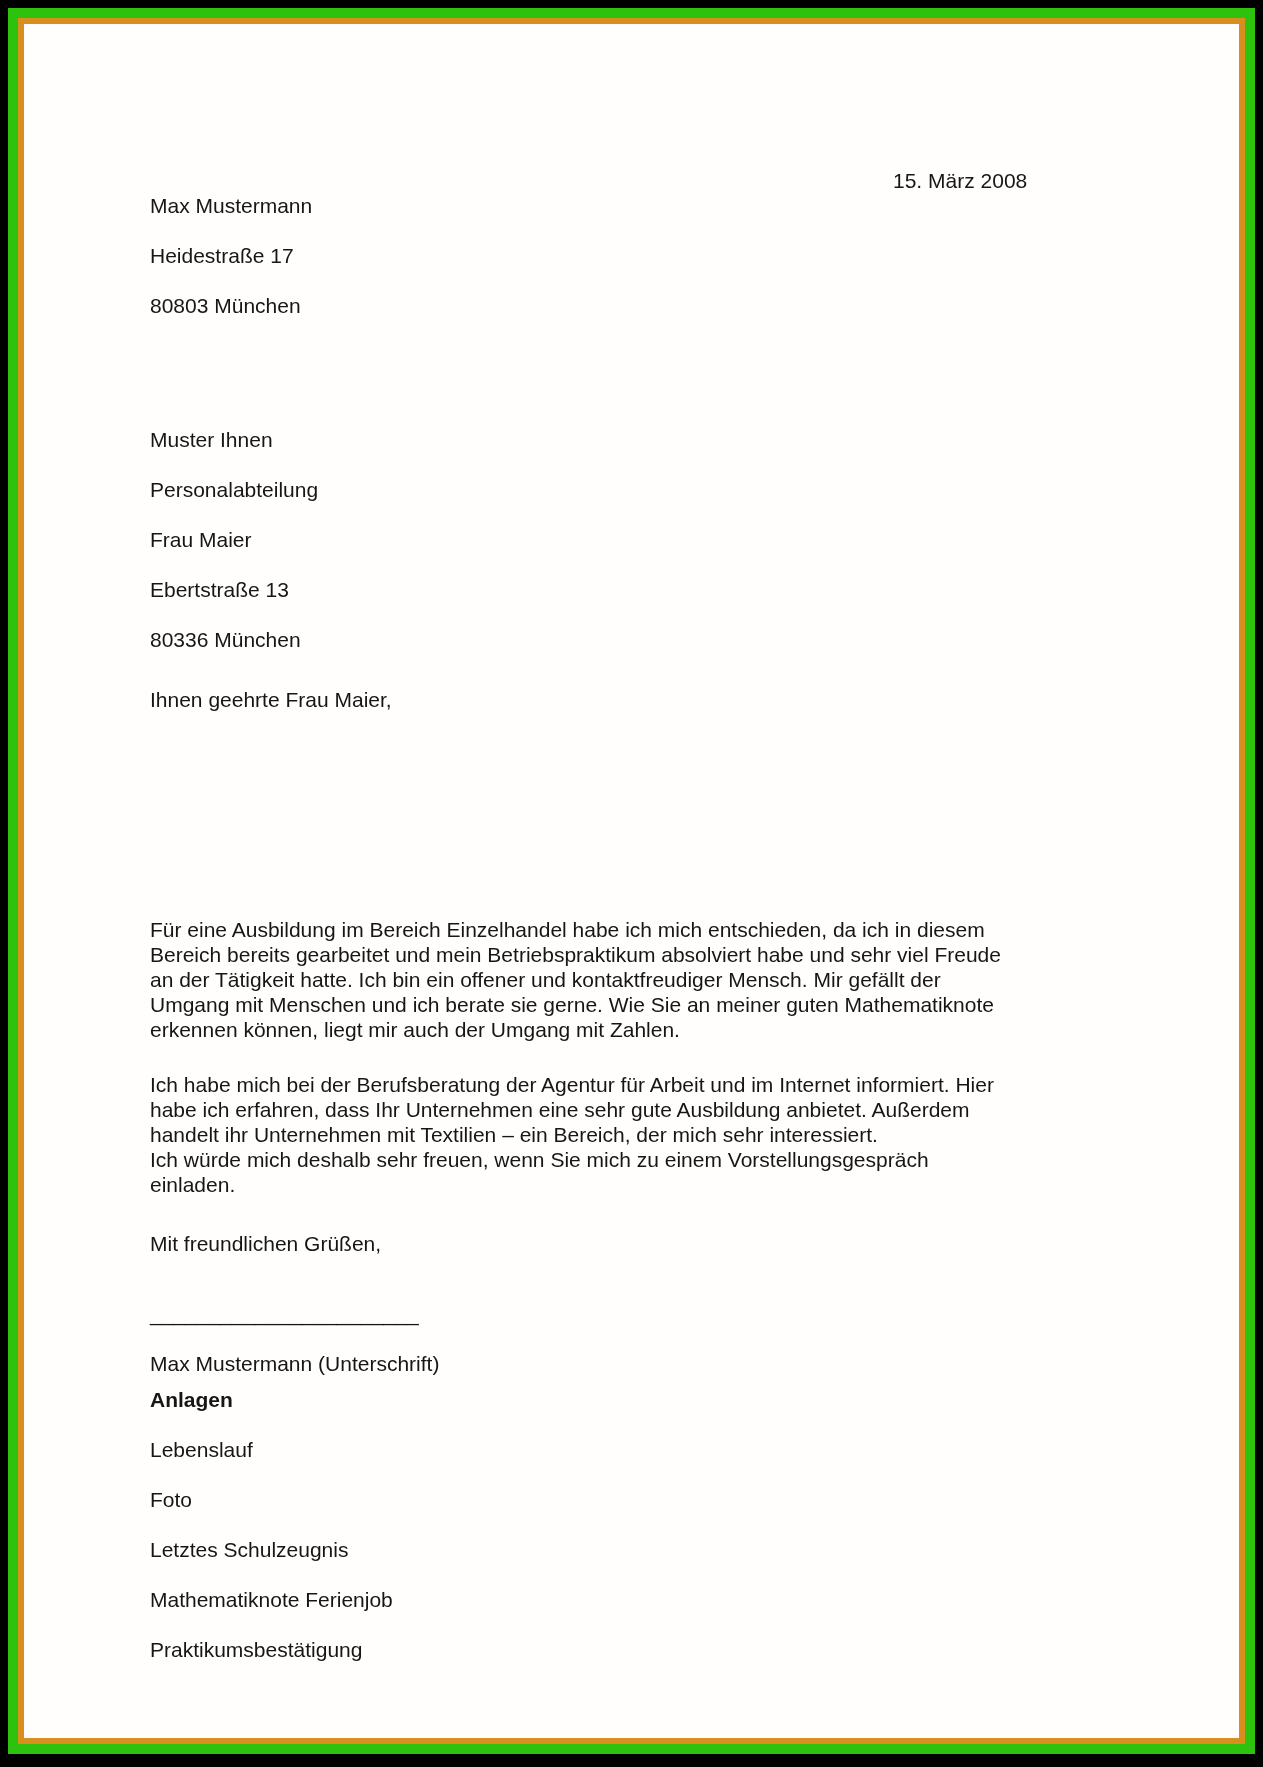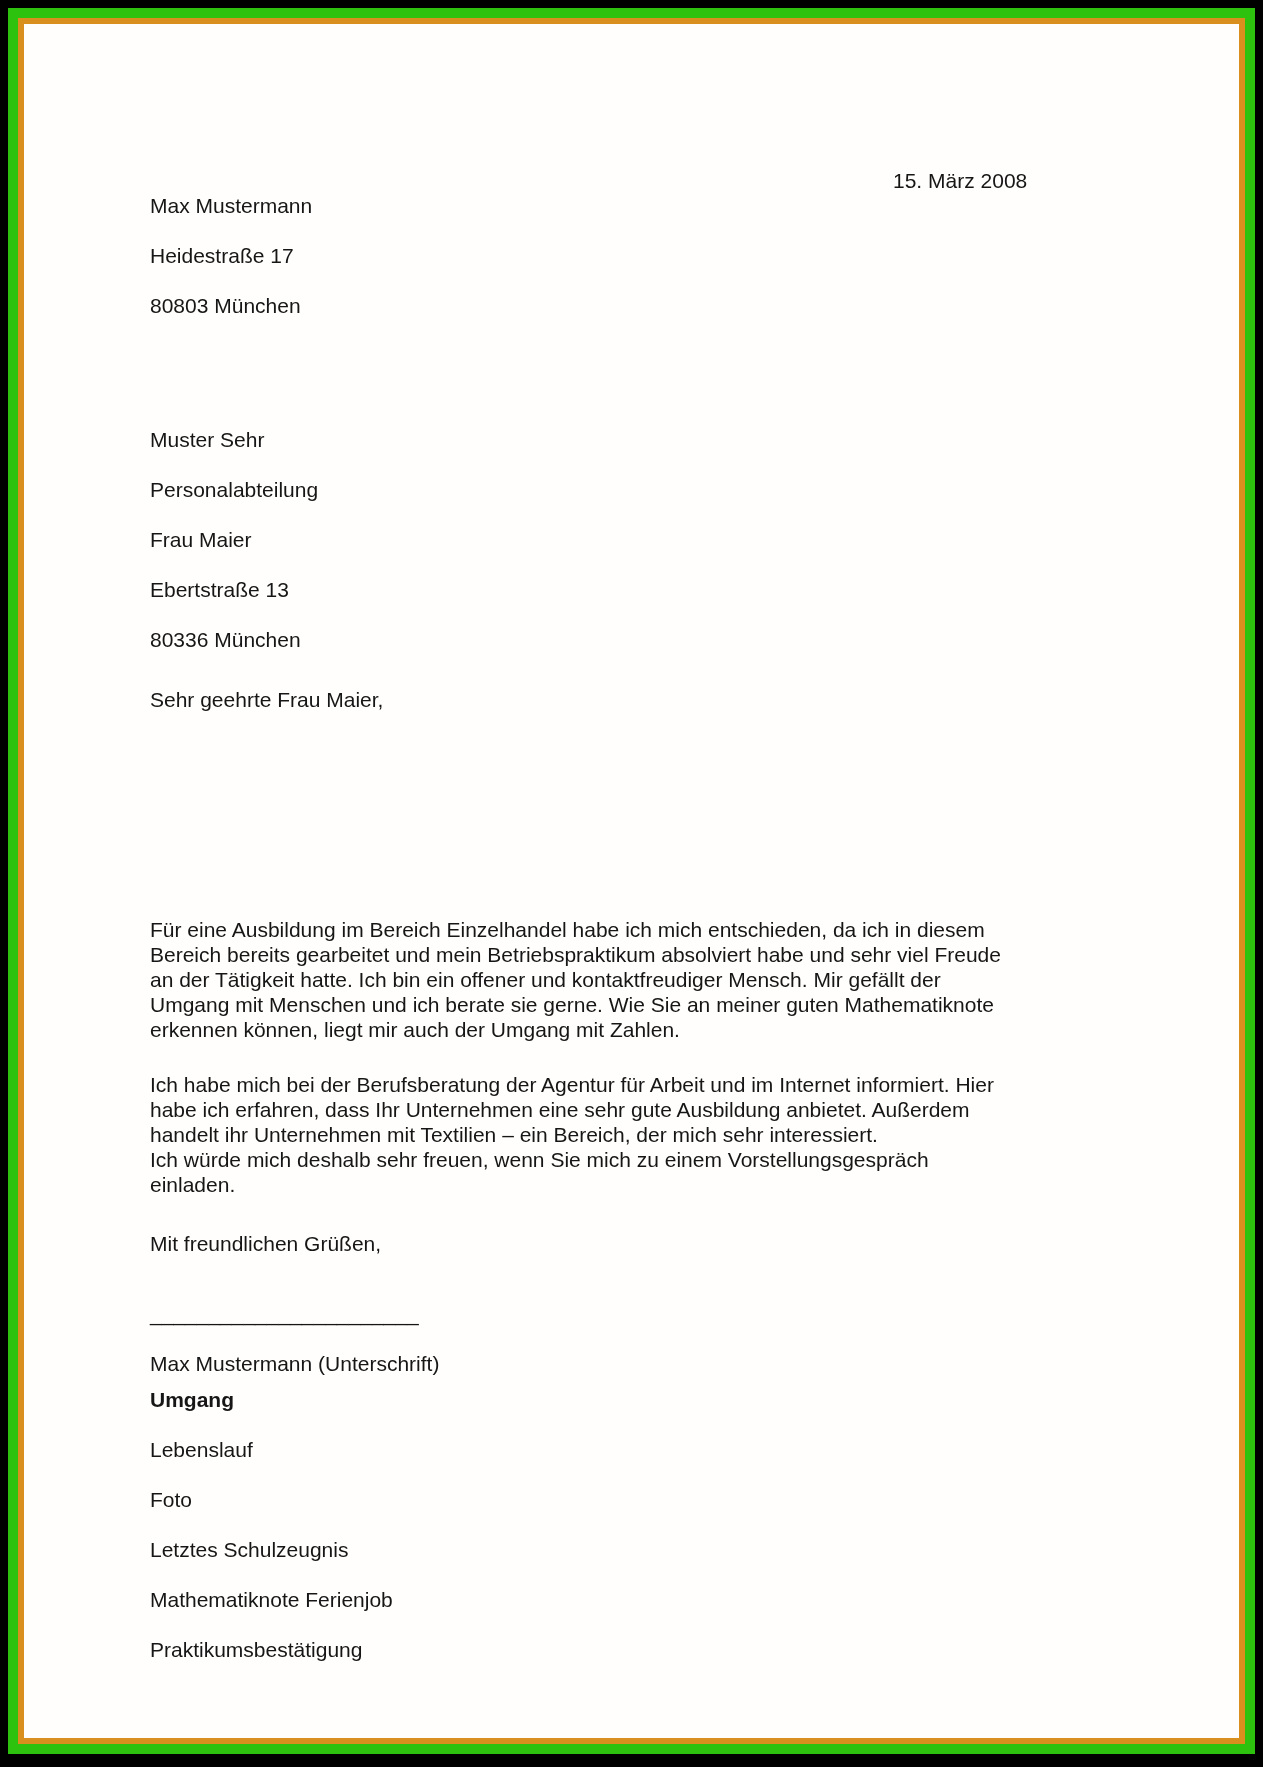--- a/index.html
+++ b/index.html
@@ -51,29 +51,29 @@
 
       <div class="block" style="top:144px">
         <div>Max Mustermann</div>
         <div>Heidestraße 17</div>
         <div>80803 München</div>
       </div>
 
       <div class="block date" style="top:144px">15. März 2008</div>
 
       <div class="block" style="top:378px">
-        <div>Muster Sehr</div>
+        <div>Muster Ihnen</div>
         <div>Personalabteilung</div>
         <div>Frau Maier</div>
         <div>Ebertstraße 13</div>
         <div>80336 München</div>
       </div>
 
 
-      <div class="block" style="top:663px">Sehr geehrte Frau Maier,</div>
+      <div class="block" style="top:663px">Ihnen geehrte Frau Maier,</div>
 
 
 
       <div class="block para" style="top:893px">Für eine Ausbildung im Bereich Einzelhandel habe ich mich entschieden, da ich in diesem
 Bereich bereits gearbeitet und mein Betriebspraktikum absolviert habe und sehr viel Freude
 an der Tätigkeit hatte. Ich bin ein offener und kontaktfreudiger Mensch. Mir gefällt der
 Umgang mit Menschen und ich berate sie gerne. Wie Sie an meiner guten Mathematiknote
 erkennen können, liegt mir auch der Umgang mit Zahlen.</div>
 
       <div class="block para" style="top:1048px">Ich habe mich bei der Berufsberatung der Agentur für Arbeit und im Internet informiert. Hier
@@ -83,21 +83,21 @@
 einladen.</div>
 
       <div class="block" style="top:1207px">Mit freundlichen Grüßen,</div>
 
       <div class="block" style="top:1252px">
         <div class="sig-line">_______________________</div>
         <div>Max Mustermann (Unterschrift)</div>
       </div>
 
       <div class="block" style="top:1338px">
-        <div class="bold">Umgang</div>
+        <div class="bold">Anlagen</div>
         <div class="enclosure-item">Lebenslauf</div>
         <div class="enclosure-item">Foto</div>
         <div class="enclosure-item">Letztes Schulzeugnis</div>
         <div class="enclosure-item">Mathematiknote Ferienjob</div>
         <div class="enclosure-item">Praktikumsbestätigung</div>
       </div>
 
     </div>
   </div>
 </div>

